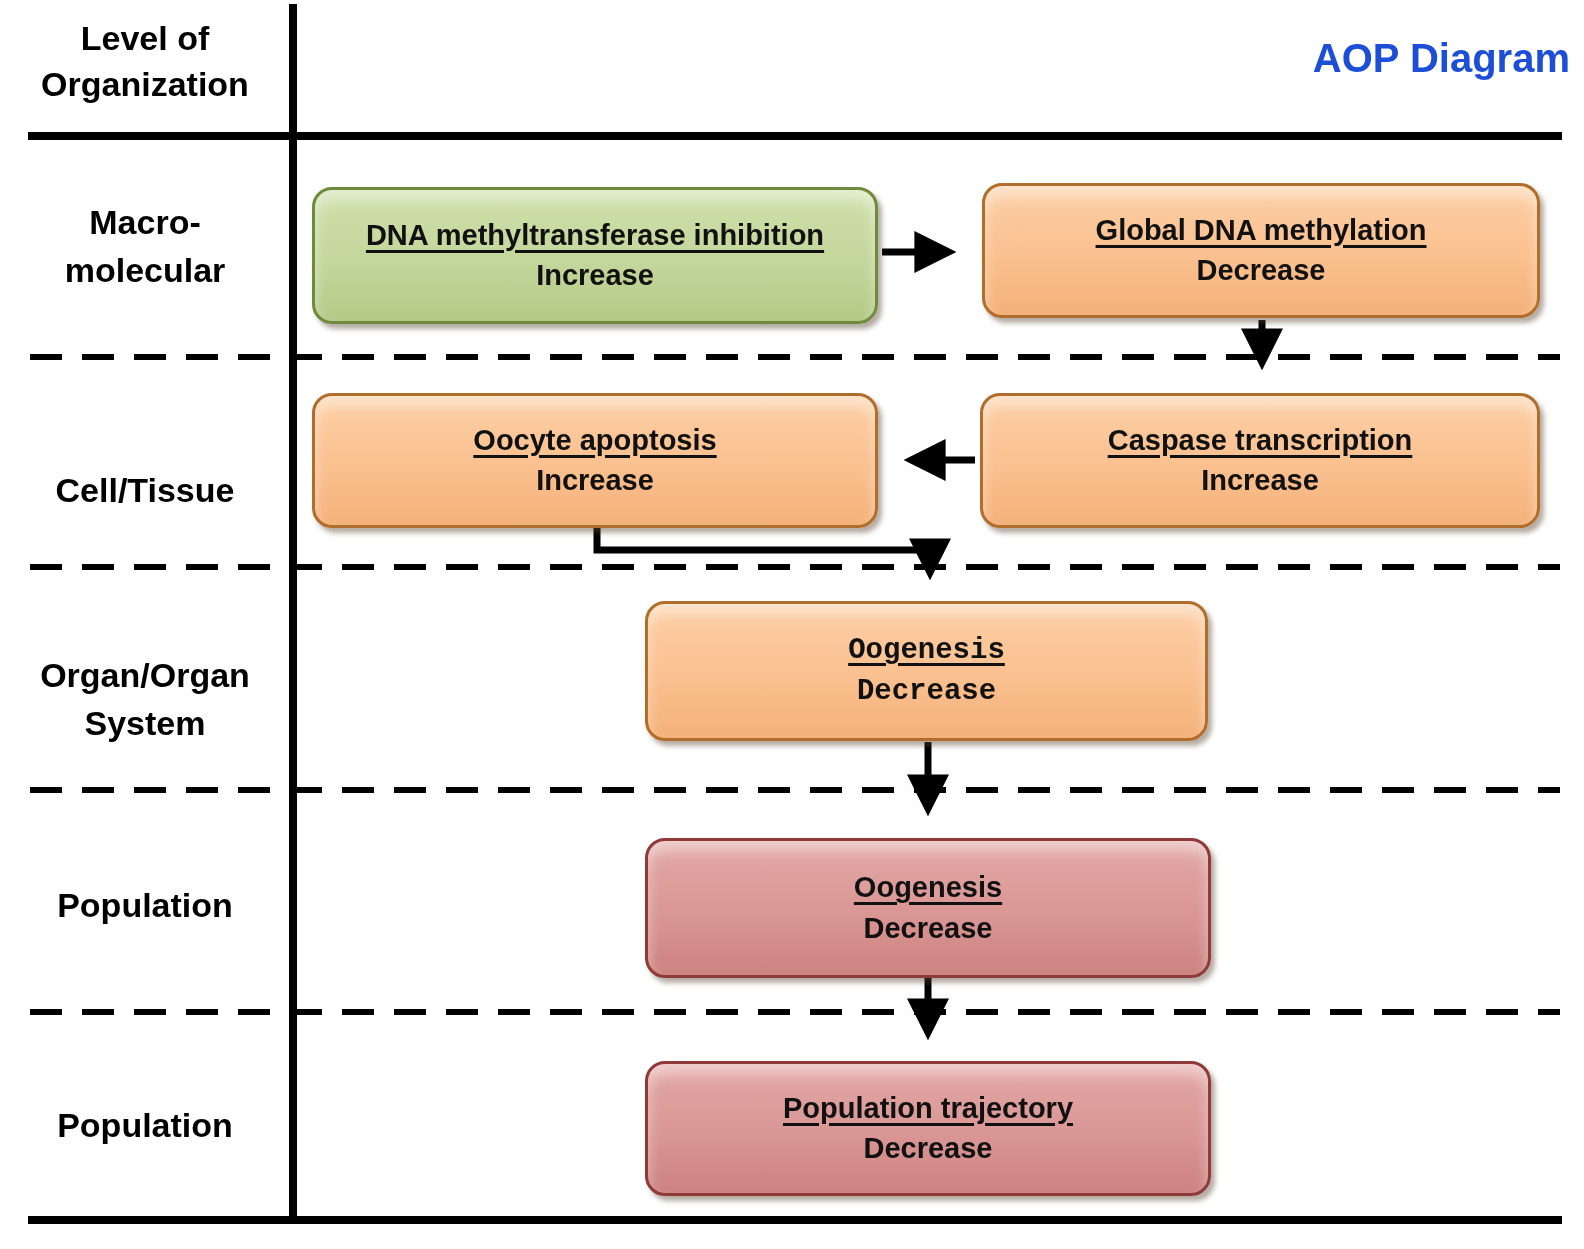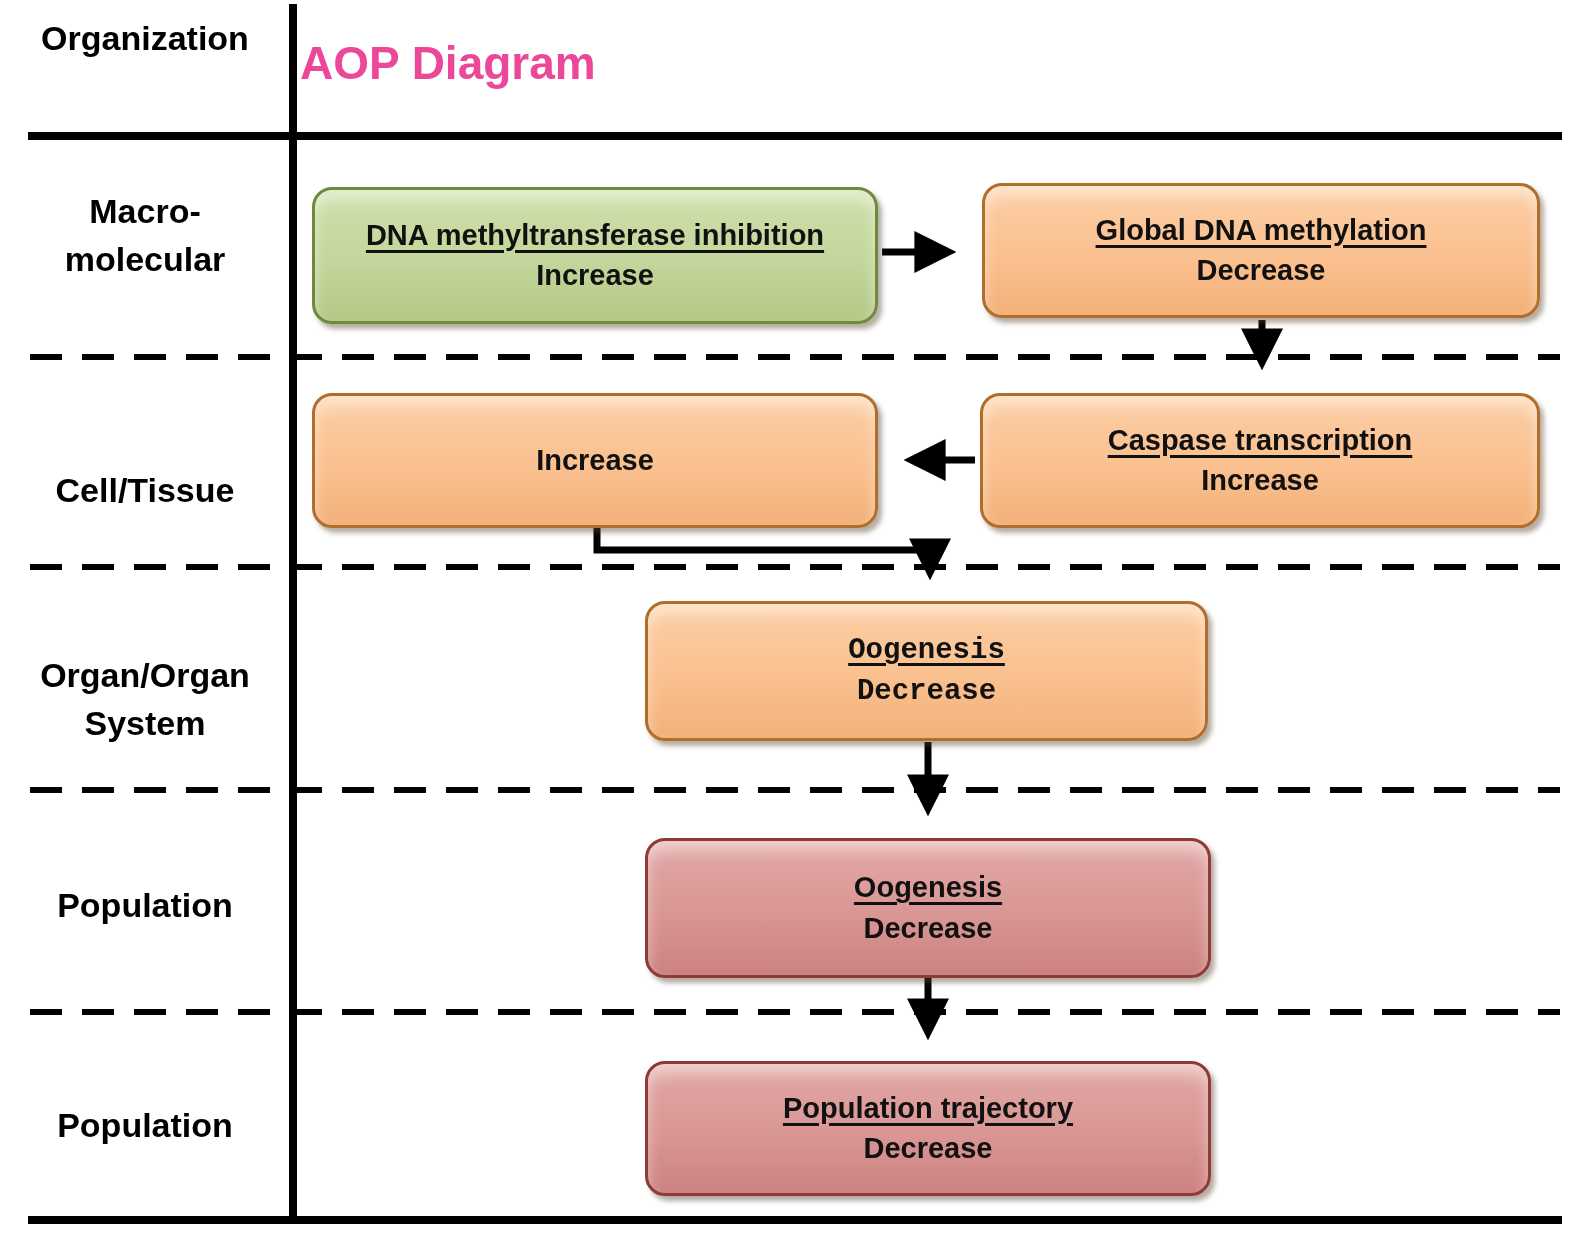--- a/index.html
+++ b/index.html
@@ -31,24 +31,24 @@
     font-weight: bold;
     font-size: 34px;
     line-height: 1.35;
     color: #000000;
   }
   .diagram-title {
     position: absolute;
     left: 300px;
     top: 36px;
     width: 1270px;
-    text-align: left;
+    text-align: right;
     font-weight: bold;
-    font-size: 46px;
-    color: #ec4899;
+    font-size: 40px;
+    color: #1d4ed8;
   }
   .level-label {
     position: absolute;
     left: 5px;
     width: 280px;
     text-align: center;
     font-weight: bold;
     font-size: 34px;
     line-height: 1.4;
     color: #000000;
@@ -118,25 +118,26 @@
 
     <line x1="882" y1="252" x2="948" y2="252" stroke="#000" stroke-width="7" marker-end="url(#ah)"></line>
     <line x1="1262" y1="320" x2="1262" y2="362" stroke="#000" stroke-width="7" marker-end="url(#ah)"></line>
     <line x1="975" y1="460" x2="912" y2="460" stroke="#000" stroke-width="7" marker-end="url(#ah)"></line>
     <path d="M597,528 L597,550 L930,550 L930,572" fill="none" stroke="#000" stroke-width="7" marker-end="url(#ah)"></path>
     <line x1="928" y1="742" x2="928" y2="808" stroke="#000" stroke-width="7" marker-end="url(#ah)"></line>
     <line x1="928" y1="978" x2="928" y2="1032" stroke="#000" stroke-width="7" marker-end="url(#ah)"></line>
   </svg>
 
   <div class="col-title">
+    <div>Level of</div>
     <div>Organization</div>
   </div>
   <div class="diagram-title">AOP Diagram</div>
 
-  <div class="level-label" style="top:188px;">
+  <div class="level-label" style="top:199px;">
     <div>Macro-</div>
     <div>molecular</div>
   </div>
   <div class="level-label" style="top:438px;margin-top:29px;">
     <div>Cell/Tissue</div>
   </div>
   <div class="level-label" style="top:652px;">
     <div>Organ/Organ</div>
     <div>System</div>
   </div>
@@ -151,20 +152,21 @@
     <span class="node-title">DNA methyltransferase inhibition</span>
     <span class="node-change">Increase</span>
   </div>
 
   <div class="node orange" style="left:982px; top:183px; width:558px; height:135px;">
     <span class="node-title">Global DNA methylation</span>
     <span class="node-change">Decrease</span>
   </div>
 
   <div class="node orange" style="left:312px; top:393px; width:566px; height:135px;">
+    <span class="node-title">Oocyte apoptosis</span>
     <span class="node-change">Increase</span>
   </div>
 
   <div class="node orange" style="left:980px; top:393px; width:560px; height:135px;">
     <span class="node-title">Caspase transcription</span>
     <span class="node-change">Increase</span>
   </div>
 
   <div class="node orange" style="left:645px; top:601px; width:563px; height:140px;font-family:Liberation Mono, monospace;">
     <span class="node-title">Oogenesis</span>

